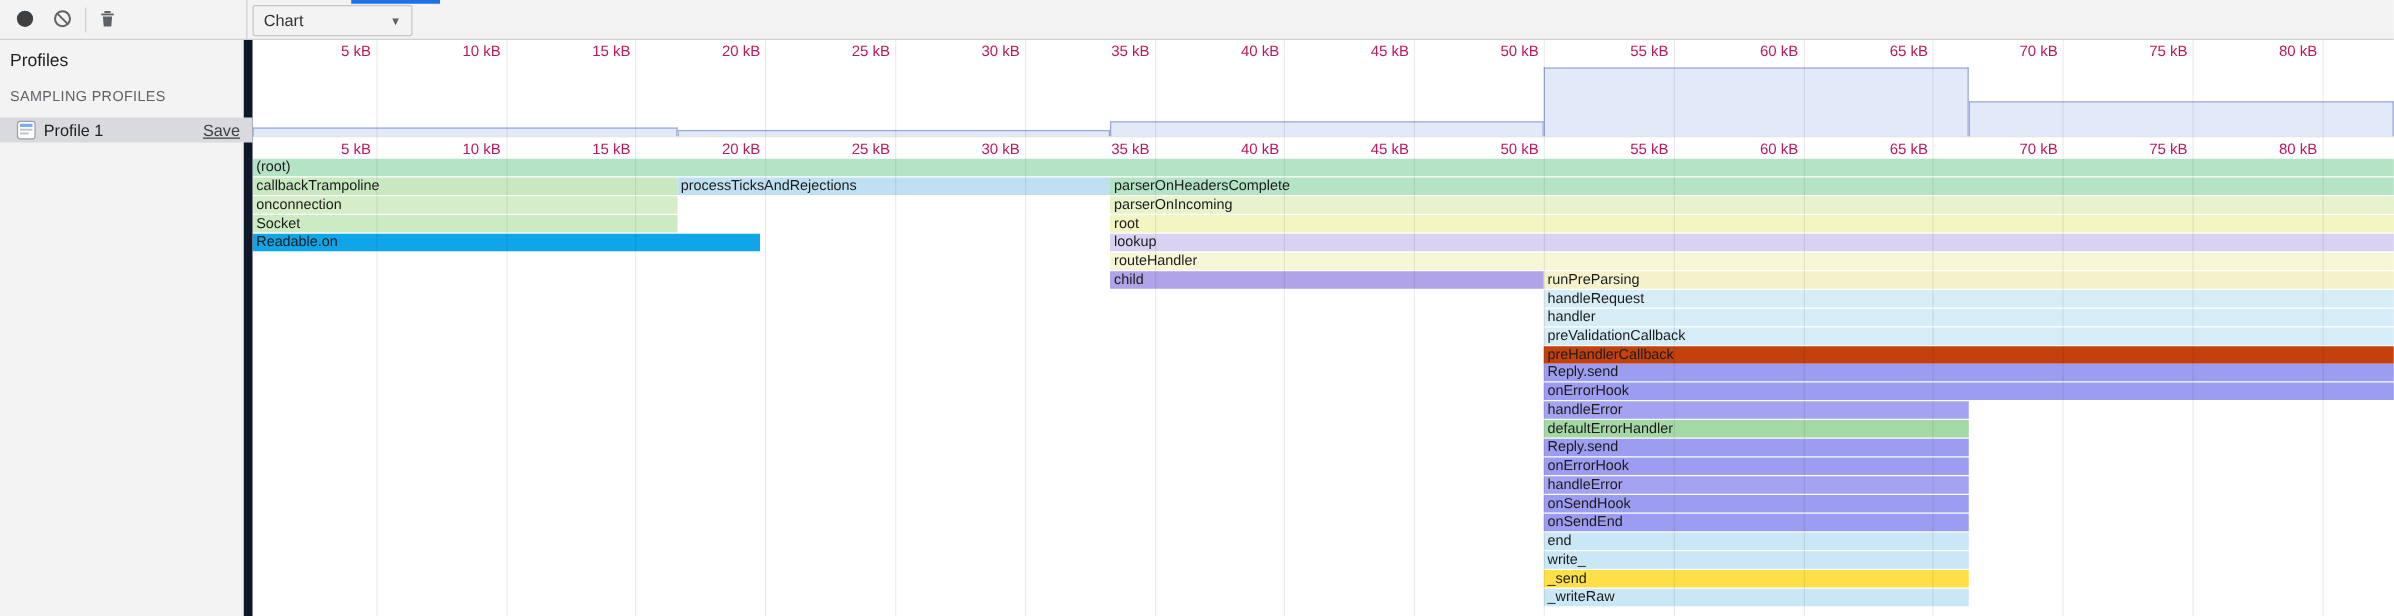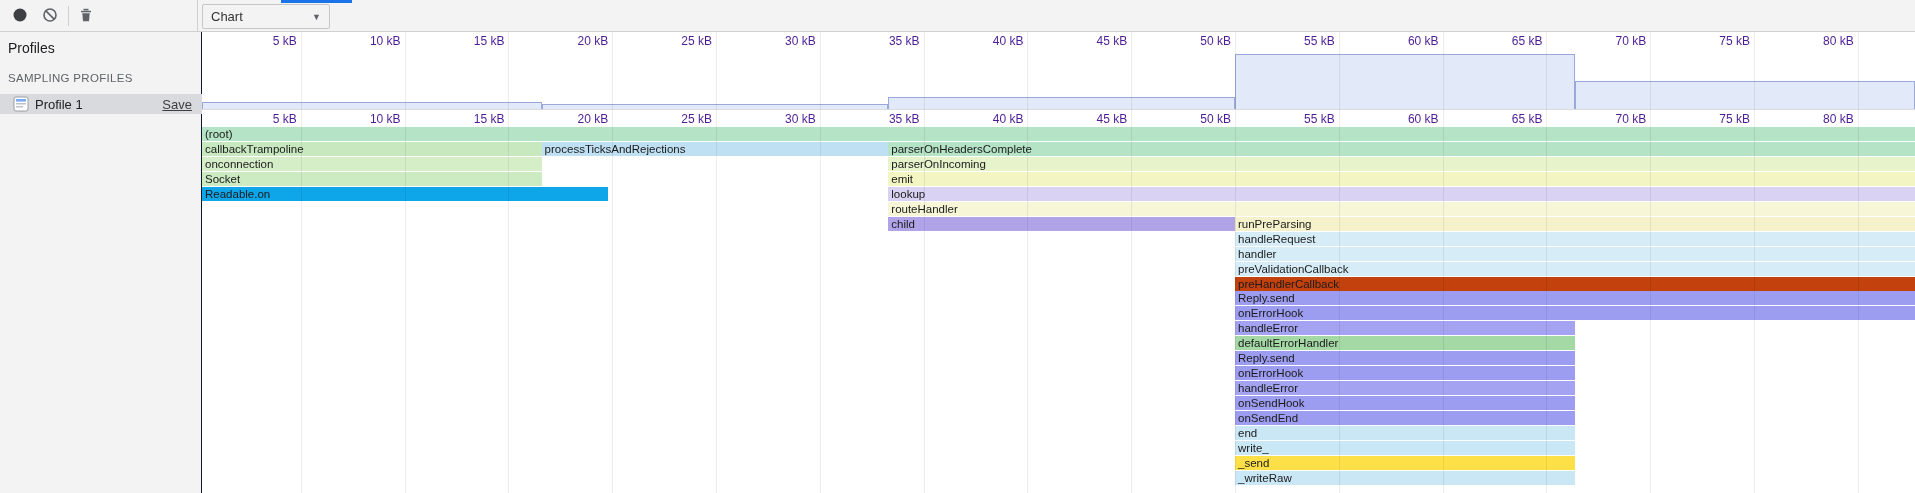--- a/index.html
+++ b/index.html
@@ -19,38 +19,38 @@
   .panel-sep { position:absolute; left:197px; top:0; width:1px; height:32px; background:#cfcfcf; }
   .tab-indicator { position:absolute; left:281px; top:0; width:71px; height:3px; }
   .view-select { position:absolute; left:202px; top:4px; width:128px; height:25px;
                  border:1px solid #c6c6c6; border-radius:2px; background:#f3f3f3;
                  font-size:13px; color:#333; display:flex; align-items:center;
                  justify-content:space-between; padding:0 8px; cursor:pointer;gap:41px; }
   .view-select .arrow { font-size:9px; color:#5f6368; }
 
   
   .sidebar { position:absolute; left:0; top:32px; width:202px; height:461px;
-             background:#f3f3f3; border-right:1px solid #0f172a; z-index:10; }
+             background:#f3f3f3; border-right:7px solid #0f172a; z-index:10; }
   .sidebar-title { position:absolute; left:8px; top:8px; font-size:14px; color:#202124; }
   .sidebar-section { position:absolute; left:8px; top:40px; font-size:11.5px;
                      color:#5f6368; letter-spacing:.3px; }
   .profile-row { position:absolute; left:0; top:62px; width:202px; height:20px;
                  background:#d8dadd; display:flex; align-items:center; cursor:pointer; }
   .profile-icon { margin-left:13px; width:16px; height:16px; display:inline-flex; }
   .profile-name { margin-left:6px; font-size:13px; color:#202124; flex:1; }
   .save-link { margin-right:10px; font-size:13px; color:#3c4043;
                text-decoration:underline; cursor:pointer; }
 
   
   .chart { position:absolute; left:202px; top:32px; width:1713px; height:461px; background:#fff; }
   .ruler { position:absolute; left:0; right:0; height:17px; background:#fff; }
   .ruler1 { top:0; }
   .ruler2 { top:78px; }
   .ruler-label { position:absolute; top:2px; width:58px; text-align:right;
-                 font-size:12px; color:#4c1d95; white-space:nowrap; }
+                 font-size:12px; color:#be185d; white-space:nowrap; }
   .overview { position:absolute; left:0; right:0; top:17px; height:61px;
               border-bottom:1px solid #dcdcdc; cursor:ew-resize; }
   .ov-seg { position:absolute; bottom:0; background:#e2e9f9;
             border:1px solid #9aa9da; border-bottom:none; }
   .flame { position:absolute; left:0; right:0; top:95px; bottom:0; }
   .bar { position:absolute; height:14px; font-size:11.5px; line-height:14px;
          color:#1b1b1b; padding-left:3px; overflow:hidden; white-space:nowrap;
          cursor:pointer; }
   .gridlines { position:absolute; inset:0; pointer-events:none; z-index:8; }
   .gridline { position:absolute; top:0; bottom:0; width:1px; background:rgba(0,0,0,0.07); }
@@ -160,21 +160,21 @@
       <div class="ruler-label" style="left: 1593.8px;">80 kB</div>
     </div>
   <div class="flame">
       <div class="bar" style="left: 0px; width: 1713px; top: 0px; background: rgb(181, 227, 198);">(root)</div>
       <div class="bar" style="left: 0px; width: 339.616px; top: 15px; background: rgb(200, 233, 192);">callbackTrampoline</div>
       <div class="bar" style="left: 339.616px; width: 346.692px; top: 15px; background: rgb(191, 224, 242);">processTicksAndRejections</div>
       <div class="bar" style="left: 686.308px; width: 1026.69px; top: 15px; background: rgb(181, 227, 198);">parserOnHeadersComplete</div>
       <div class="bar" style="left: 0px; width: 339.616px; top: 30px; background: rgb(214, 238, 200);">onconnection</div>
       <div class="bar" style="left: 686.308px; width: 1072px; top: 30px; background: rgb(231, 243, 203);">parserOnIncoming</div>
       <div class="bar" style="left: 0px; width: 339.616px; top: 45px; background: rgb(204, 235, 195);">Socket</div>
-      <div class="bar" style="left: 686.308px; width: 1026.69px; top: 45px; background: rgb(243, 245, 195);">emit</div>
+      <div class="bar" style="left: 686.308px; width: 1026.69px; top: 45px; background: rgb(243, 245, 195);">root</div>
       <div class="bar" style="left: 0px; width: 406px; top: 60px; background: #0ea5e9;">Readable.on</div>
       <div class="bar" style="left: 686.308px; width: 1026.69px; top: 60px; background: rgb(217, 210, 242);">lookup</div>
       <div class="bar" style="left: 686.308px; width: 1026.69px; top: 75px; background: rgb(247, 247, 216);">routeHandler</div>
       <div class="bar" style="left: 686.308px; width: 346.692px; top: 90px; background: rgb(176, 163, 232);">child</div>
       <div class="bar" style="left: 1033px; width: 680px; top: 90px; background: rgb(245, 242, 203);">runPreParsing</div>
       <div class="bar" style="left: 1033px; width: 680px; top: 105px; background: rgb(214, 237, 247);">handleRequest</div>
       <div class="bar" style="left: 1033px; width: 680px; top: 120px; background: rgb(214, 237, 247);">handler</div>
       <div class="bar" style="left: 1033px; width: 680px; top: 135px; background: rgb(214, 237, 247);">preValidationCallback</div>
       <div class="bar" style="left: 1033px; width: 680px; top: 150px; background: #c2410c;">preHandlerCallback</div>
       <div class="bar" style="left: 1033px; width: 680px; top: 164px; background: rgb(156, 156, 240);">Reply.send</div>

